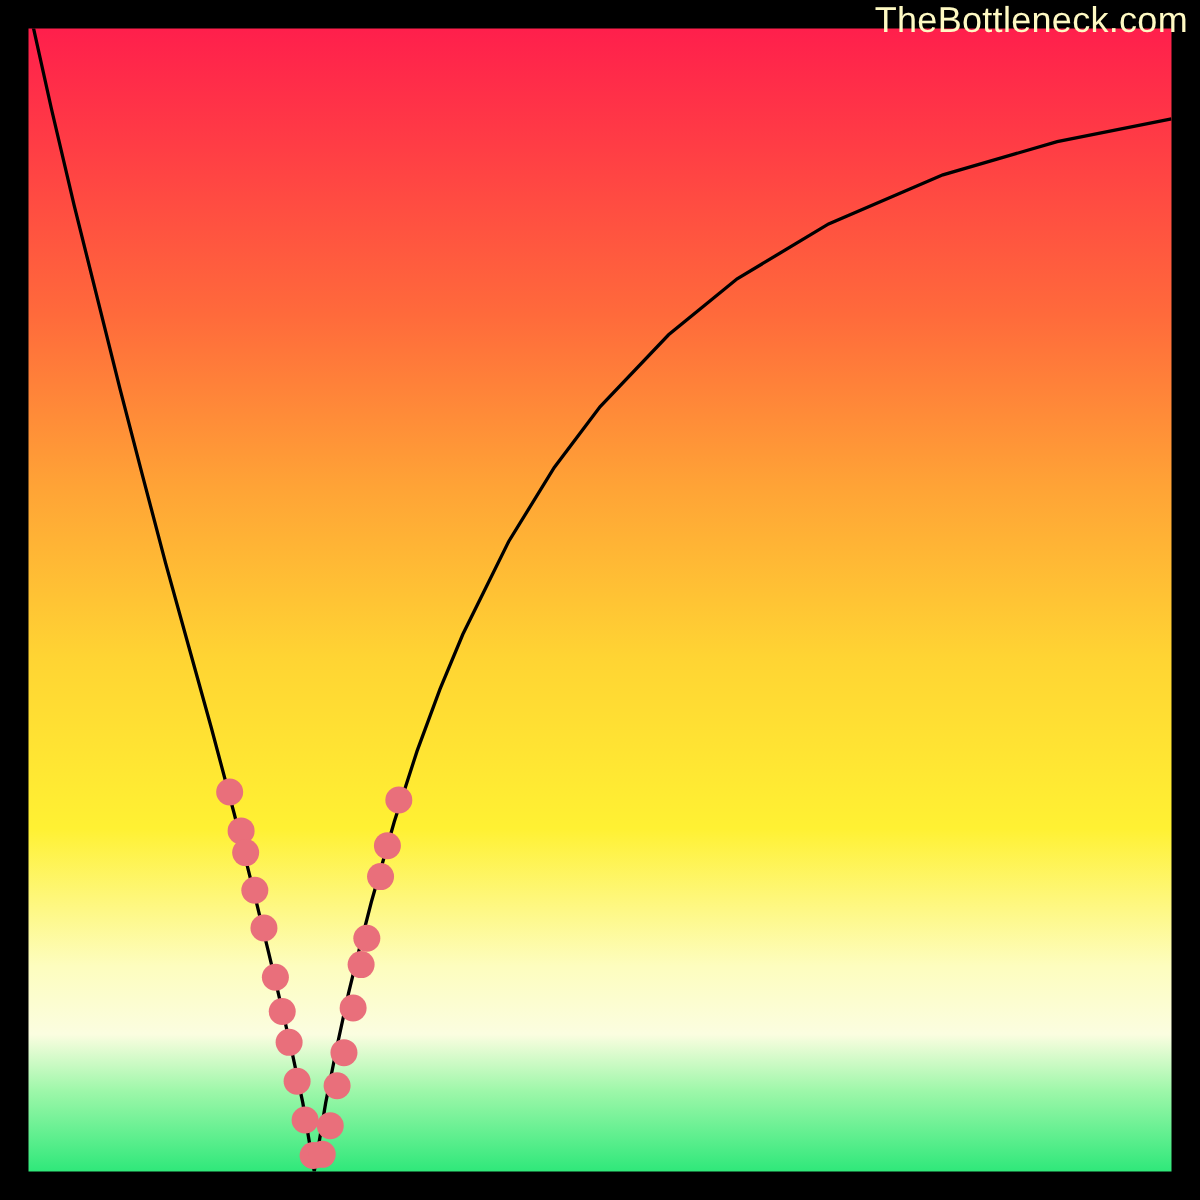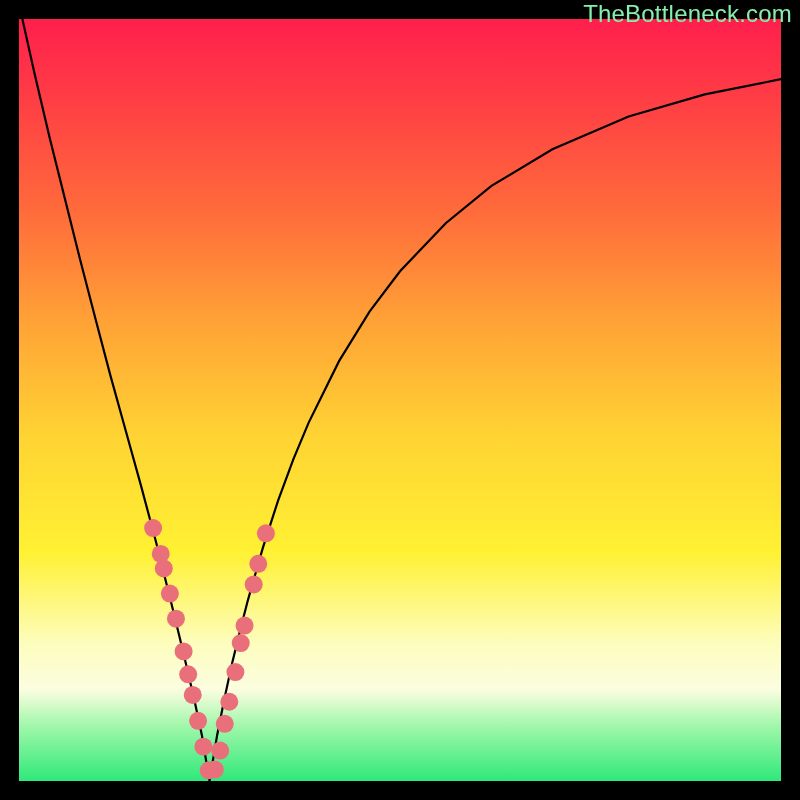--- a/index.html
+++ b/index.html
@@ -27,21 +27,21 @@
       #fff133 70%,
       #fdfdbe 82%,
       #fbfde0 88%,
       #9df7a9 93%,
       #2fe87a 100%);
   }
   .watermark {
     position: absolute;
     top: 0px;
     right: 8px;
-    color: #86efac;
+    color: #fef9c3;
     font-size: 24px;
     font-weight: 400;
     letter-spacing: 0.2px;
     user-select: none;
   }
   .plot-layer {
     position: absolute;
     left: 19px;
     top: 19px;
     width: 762px;

